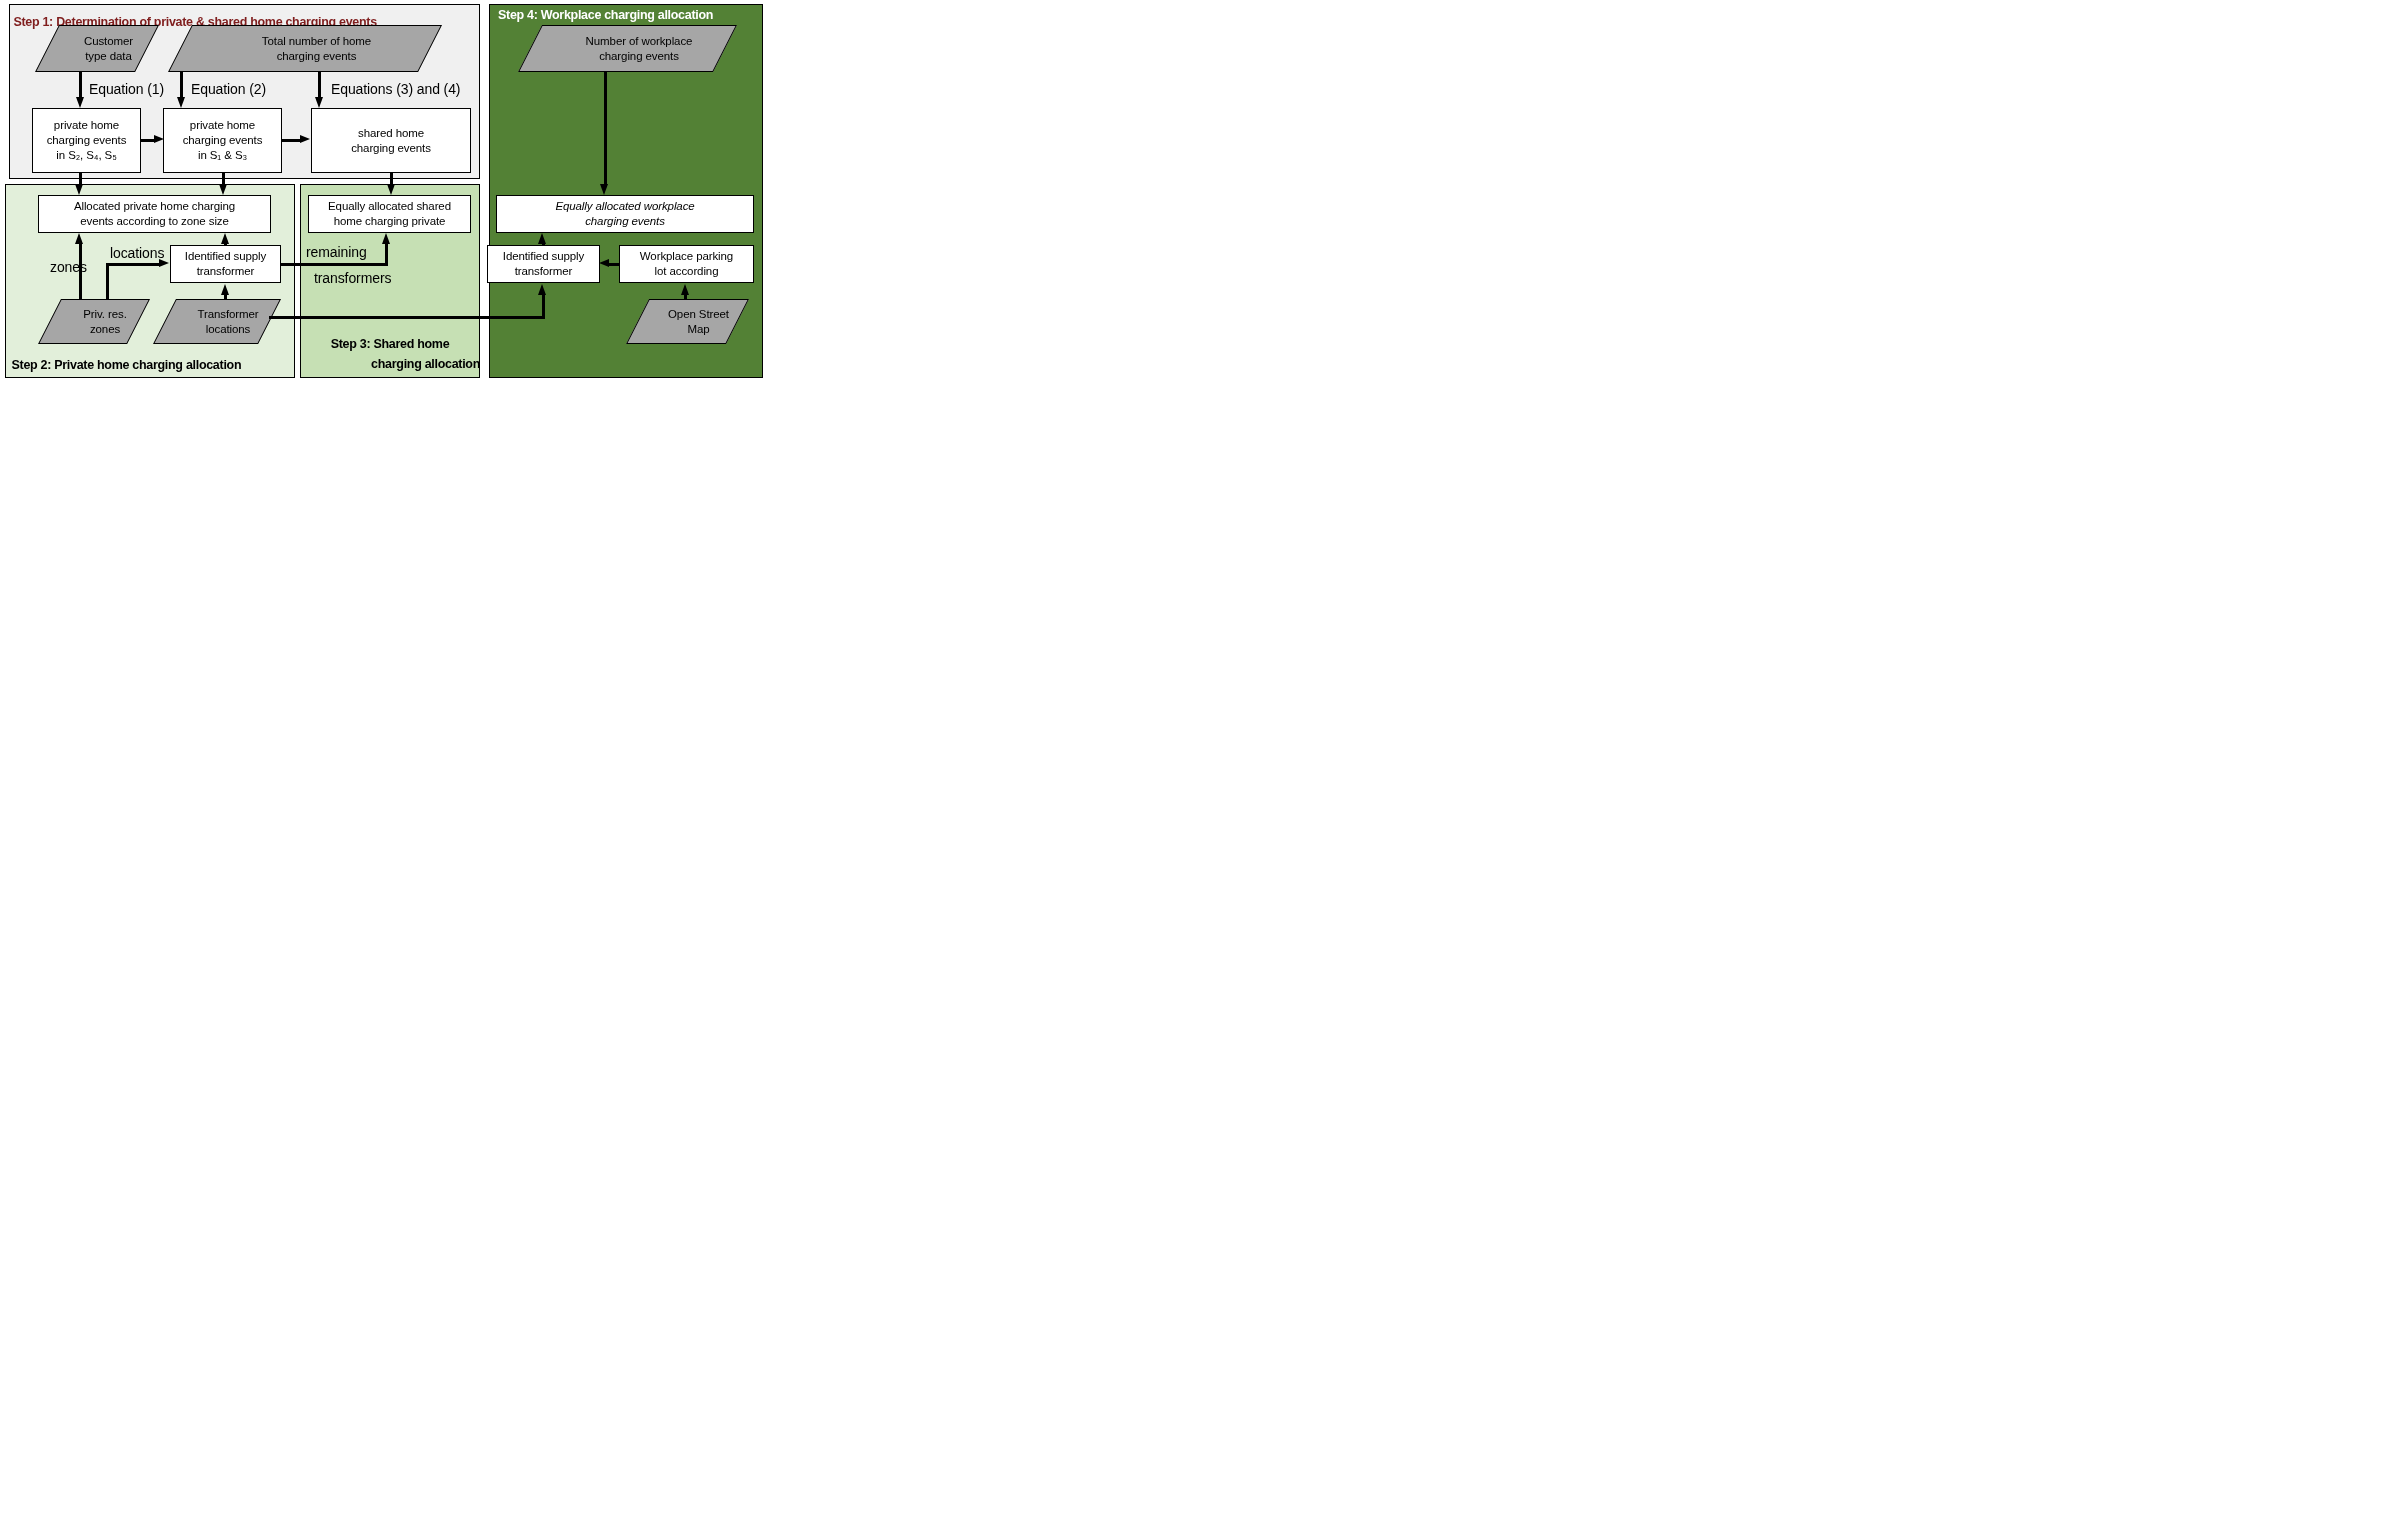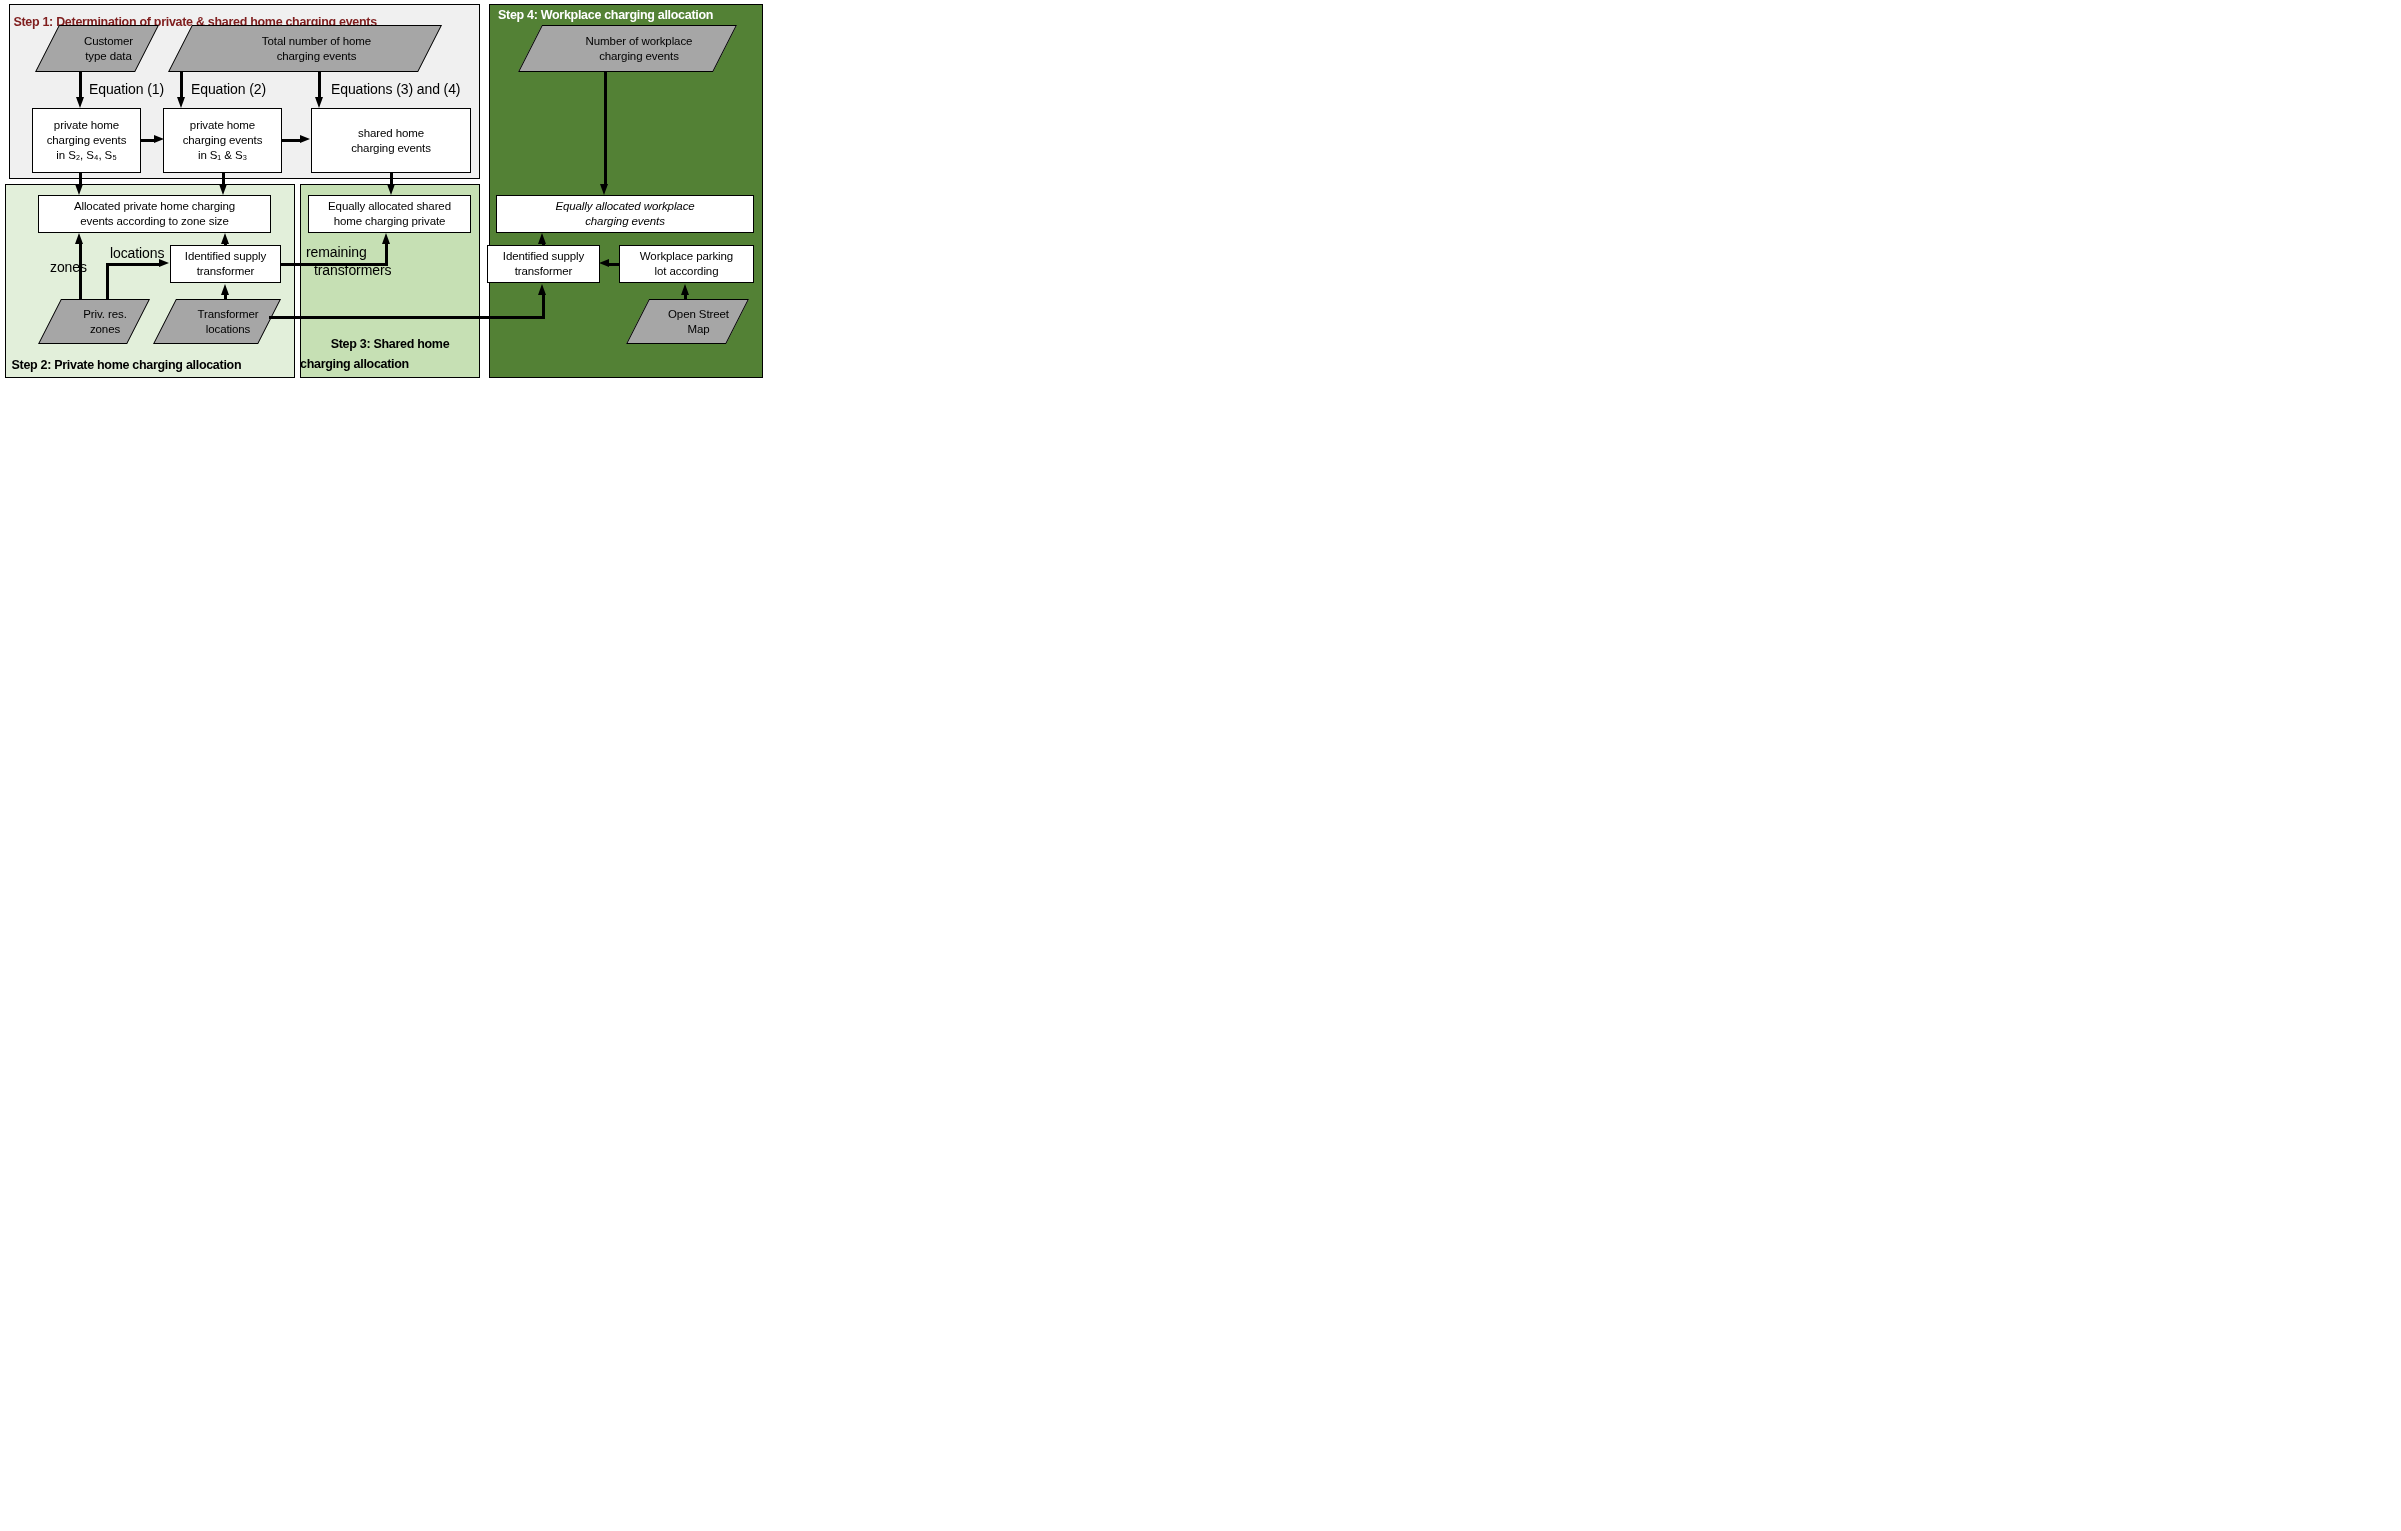--- a/index.html
+++ b/index.html
@@ -34,21 +34,21 @@
 
   <div class="panel" style="left:8.6px;top:4.3px;width:471px;height:175px;background:#f0f0f0;"></div>
   <div class="panel" style="left:4.8px;top:184px;width:290px;height:194px;background:#e2efda;"></div>
   <div class="panel" style="left:300px;top:184px;width:180px;height:194px;background:#c6e0b4;"></div>
   <div class="panel" style="left:489px;top:4.3px;width:274px;height:374px;background:#538135;"></div>
 
   <div class="title" style="left:13.4px;top:15px;color:#7f1d1d;">Step 1: Determination of private &amp; shared home charging events</div>
   <div class="title" style="left:498px;top:8.2px;color:#ffffff;">Step 4: Workplace charging allocation</div>
   <div class="title" style="left:11.5px;top:358px;color:#000;">Step 2: Private home charging allocation</div>
   <div class="title" style="left:300px;top:337px;width:180px;text-align:center;">Step 3: Shared home</div>
-  <div class="title" style="left:300px;top:357px;width:180px;text-align:left;">charging allocation</div>
+  <div class="title" style="left:300px;top:357px;width:180px;text-align:right;">charging allocation</div>
 
   <div class="para" style="left:59px;top:25px;width:100px;height:47px;">
     <div class="para-inner">
       <span>Customer</span>
       <span>type data</span>
     </div>
   </div>
 
   <div class="para" style="left:192px;top:25px;width:250px;height:47px;">
     <div class="para-inner">
@@ -143,21 +143,21 @@
 
   <div class="node" style="left:308px;top:195px;width:163px;height:38px;">
     <span>Equally allocated shared</span>
     <span>home charging private</span>
   </div>
 
   <div class="hseg" style="left:281px;top:263px;width:107px;"></div>
   <div class="vseg" style="left:385px;top:243px;height:22.6px;"></div>
   <div class="head-up" style="left:382px;top:233px;"></div>
   <div class="lbl" style="left:306px;top:246px;">remaining</div>
-  <div class="lbl" style="left:306px;top:264px;padding-left:8px;">transformers</div>
+  <div class="lbl" style="left:306px;top:272px;padding-left:8px;">transformers</div>
 
   <div class="para" style="left:542px;top:25px;width:195px;height:47px;">
     <div class="para-inner">
       <span>Number of workplace</span>
       <span>charging events</span>
     </div>
   </div>
 
   <div class="vseg" style="left:604px;top:72px;height:113px;"></div>
   <div class="head-down" style="left:600px;top:184px;"></div>

